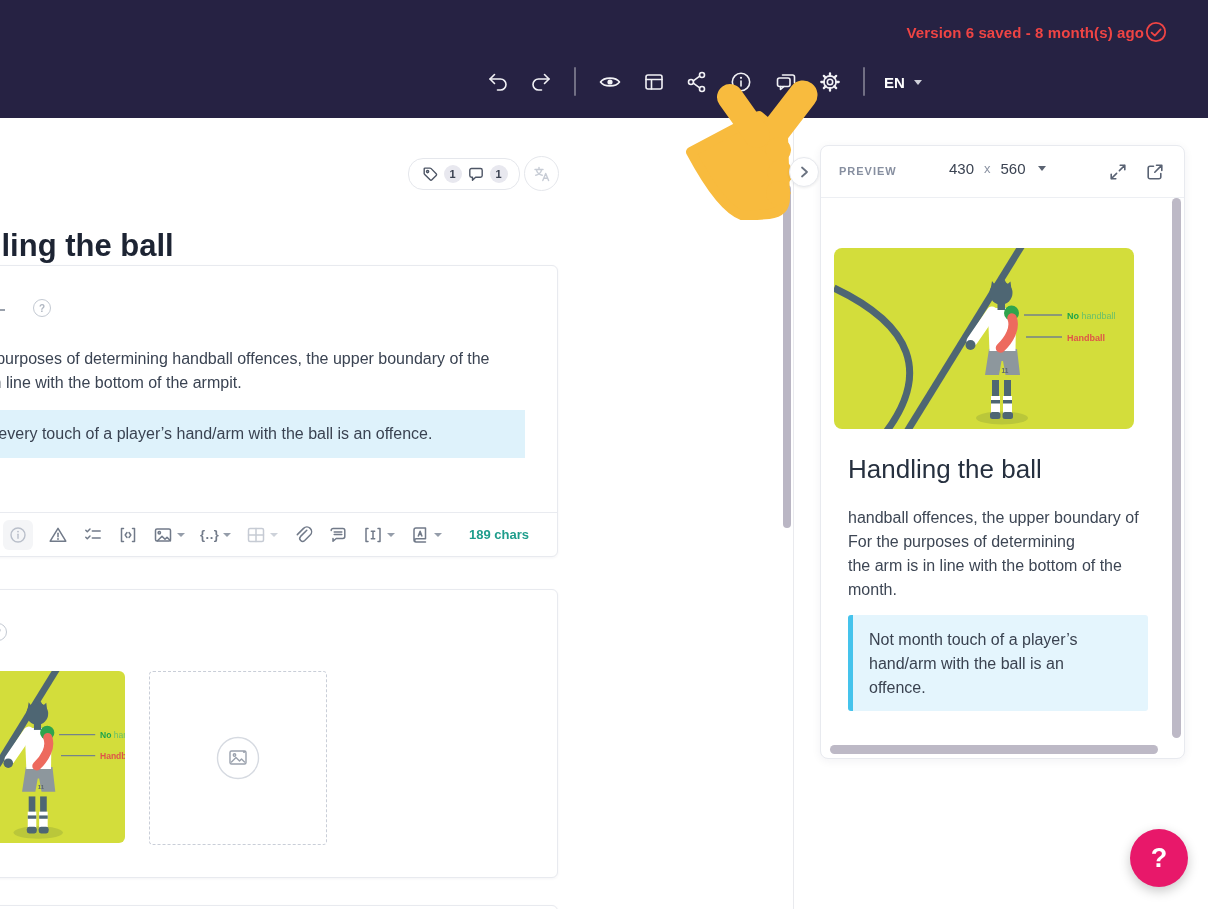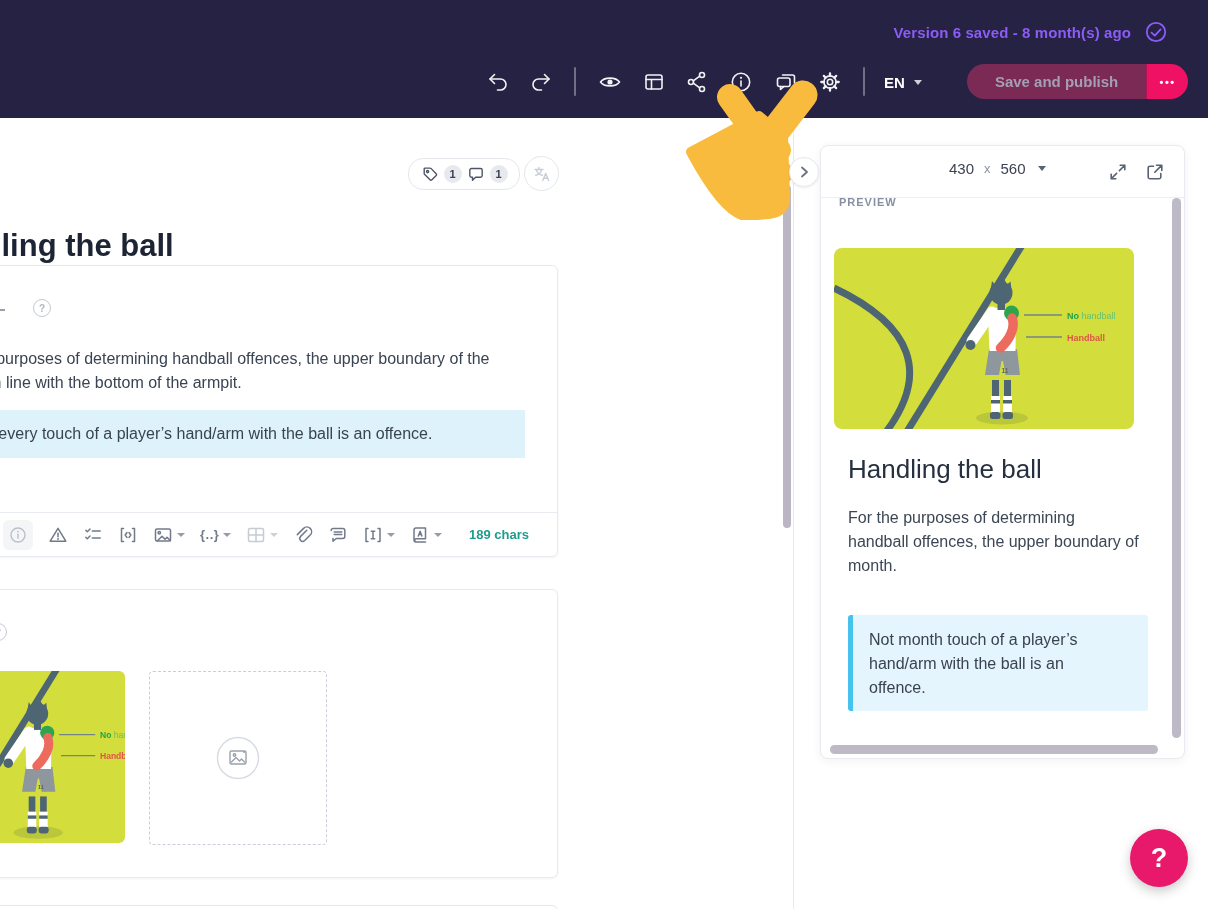--- a/index.html
+++ b/index.html
@@ -2,21 +2,21 @@
 <html><head>
 <meta charset="utf-8">
 <style>
   html,body{margin:0;padding:0;background:#fff;font-family:"Liberation Sans",sans-serif;}
   .stage{position:relative;width:1208px;height:909px;overflow:hidden;background:#fff;}
   svg{display:block}
   .ic{fill:none;stroke:currentColor;stroke-width:1.6;stroke-linecap:round;stroke-linejoin:round}
 
   
   .topbar{position:absolute;left:0;top:0;width:1208px;height:118px;background:#262243;z-index:10;}
-  .version-row{position:absolute;right:40px;top:20px;display:flex;align-items:center;gap:13px;color:#8b5cf6;}
+  .version-row{position:absolute;right:40px;top:20px;display:flex;align-items:center;color:#ef4444;}
   .version-text{font-size:15px;font-weight:bold;letter-spacing:.1px;}
   .tbb{position:absolute;top:66px;width:32px;height:32px;display:flex;align-items:center;justify-content:center;color:#f2f2f6;cursor:pointer;}
   .tb-div{position:absolute;top:67px;width:2px;height:29px;background:rgba(255,255,255,.35);border-radius:1px;}
   .lang{position:absolute;left:884px;top:66px;height:32px;display:flex;align-items:center;gap:9px;color:#fff;font-size:15px;font-weight:bold;cursor:pointer;}
   .caret{width:0;height:0;border-left:4.5px solid transparent;border-right:4.5px solid transparent;border-top:5.5px solid #cfd0da;}
   .save-group{position:absolute;left:967px;top:64px;width:221px;height:35px;border-radius:18px;overflow:hidden;display:flex;}
   .save-main{width:180px;background:#7A2A54;color:#A69EB5;font-size:15px;font-weight:bold;display:flex;align-items:center;justify-content:center;cursor:pointer;}
   .save-more{width:41px;background:#EE1164;color:#fff;display:flex;align-items:center;justify-content:center;font-size:11px;font-weight:bold;letter-spacing:1.5px;border-left:1px solid rgba(38,34,67,.35);cursor:pointer;}
 
   
@@ -49,21 +49,21 @@
   .thumb-clip svg{position:absolute;left:-71px;top:0;}
   .placeholder{position:absolute;left:208px;top:81px;width:176px;height:172px;border:1px dashed #c9ced8;border-radius:4px;display:flex;align-items:center;justify-content:center;cursor:pointer;}
 
   
   .main-scroll{position:absolute;left:783px;top:185px;width:8px;height:343px;border-radius:4px;background:#bab6c4;z-index:20;cursor:grab;}
   .v-divider{position:absolute;left:793px;top:118px;width:1px;height:791px;background:#e9eaee;}
 
   
   .panel{position:absolute;left:820px;top:145px;width:363px;height:612px;background:#fff;border:1px solid #e8eaef;border-radius:8px;box-shadow:0 2px 10px rgba(30,30,60,.06);z-index:30;}
   .panel-head{position:relative;height:51px;border-bottom:1px solid #edeff3;}
-  .pv-label{position:absolute;left:18px;top:19px;font-size:11px;font-weight:bold;letter-spacing:1px;color:#878fa0;margin-top:31px;}
+  .pv-label{position:absolute;left:18px;top:19px;font-size:11px;font-weight:bold;letter-spacing:1px;color:#878fa0;}
   .vp-size{position:absolute;left:128px;top:14px;display:flex;align-items:center;gap:10px;font-size:15px;color:#3b4352;cursor:pointer;}
   .vp-x{color:#8a92a2;font-size:13px;}
   .vp-caret{width:0;height:0;border-left:4.5px solid transparent;border-right:4.5px solid transparent;border-top:5.5px solid #5b6372;margin-left:2px;}
   .ph-btn{position:absolute;top:15px;width:22px;height:22px;display:flex;align-items:center;justify-content:center;color:#596273;cursor:pointer;}
   .collapse-btn{position:absolute;left:789px;top:157px;width:28px;height:28px;background:#fff;border:1px solid #e7e9ee;border-radius:50%;box-shadow:0 1px 3px rgba(0,0,0,.08);display:flex;align-items:center;justify-content:center;color:#6a7280;z-index:70;cursor:pointer;}
   .slide-img{position:absolute;left:13px;top:102px;width:300px;height:181px;border-radius:8px;overflow:hidden;}
   .slide-title{position:absolute;left:27px;top:308px;font-size:26px;color:#26303f;white-space:nowrap;}
   .slide-para{position:absolute;left:27px;top:360px;font-size:16px;line-height:24px;color:#3d4654;white-space:nowrap;}
   .slide-callout{position:absolute;left:27px;top:469px;width:300px;height:96px;background:#e4f5fd;border-left:5px solid #45c3ec;border-radius:3px;box-sizing:border-box;}
   .slide-callout .cl{padding-left:16px;font-size:16px;line-height:24px;color:#3a4250;white-space:nowrap;}
@@ -159,28 +159,20 @@
             <g stroke-width="2.3">
               <path d="M18.1 12 H20.7 M16.31 16.31 L18.15 18.15 M12 18.1 V20.7 M7.69 16.31 L5.85 18.15 M5.9 12 H3.3 M7.69 7.69 L5.85 5.85 M12 5.9 V3.3 M16.31 7.69 L18.15 5.85"></path>
             </g>
           </svg>
         </span>
     </div>
     <div class="tb-div" style="left:863px"></div>
     <div class="lang">
       <span>EN</span>
       <span class="caret"></span>
-    </div>
-    <div class="save-group">
-      <div class="save-main">
-        <span>Save and publish</span>
-      </div>
-      <div class="save-more">
-        <span>•••</span>
-      </div>
     </div>
   </header>
 
   <div class="badge-pill">
     <span style="color:#4d5565">
       <svg class="ic" width="18" height="18" viewBox="0 0 18 18" style="stroke-width:1.4">
           <path d="M3.2 8.8 V4 A.9.9 0 0 1 4.1 3.1 H8.9 A1.8 1.8 0 0 1 10.17 3.63 L15.2 8.66 A1.3 1.3 0 0 1 15.2 10.5 L10.9 14.8 A1.3 1.3 0 0 1 9.06 14.8 L3.73 9.47 A1.8 1.8 0 0 1 3.2 8.8 Z"></path>
           <circle cx="6.6" cy="6.6" r="1.1"></circle>
         </svg>
     </span>
@@ -411,22 +403,23 @@
         <circle cx="167" cy="45" r="11.5" fill="#4E6673"></circle>
         <path d="M156.5 42 L158 33 L161.5 37.5 L164 31 L167.5 36.5 L170.5 31.5 L173 36.5 L176.5 33.5 L177.5 42 Z" fill="#4E6673"></path>
         <path d="M190 67 H228 M192 89 H228" stroke="#74838A" stroke-width="1.4"></path>
         <text x="233" y="70.5" font-size="9"><tspan font-weight="bold" fill="#1EA44B">No</tspan><tspan fill="#67C06B"> handball</tspan></text>
         <text x="233" y="92.5" font-size="9" font-weight="bold" fill="#DF5549">Handball</text>
       </svg>
     </div>
 
     <h2 class="slide-title" style="margin:0;font-weight:normal">Handling the ball</h2>
     <div class="slide-para">
+      <div>handball offences, the upper boundary of</div>
       <div>For the purposes of determining</div>
-      <div>handball offences, the upper boundary of</div>
+      <div>the arm is in line with the bottom of the</div>
       <div>month.</div>
     </div>
     <div class="slide-callout">
       <div class="cl">Not month touch of a player’s</div>
       <div class="cl">hand/arm with the ball is an</div>
       <div class="cl">offence.</div>
     </div>
     <div class="h-scroll"></div>
     <div class="v-scroll"></div>
   </aside>

